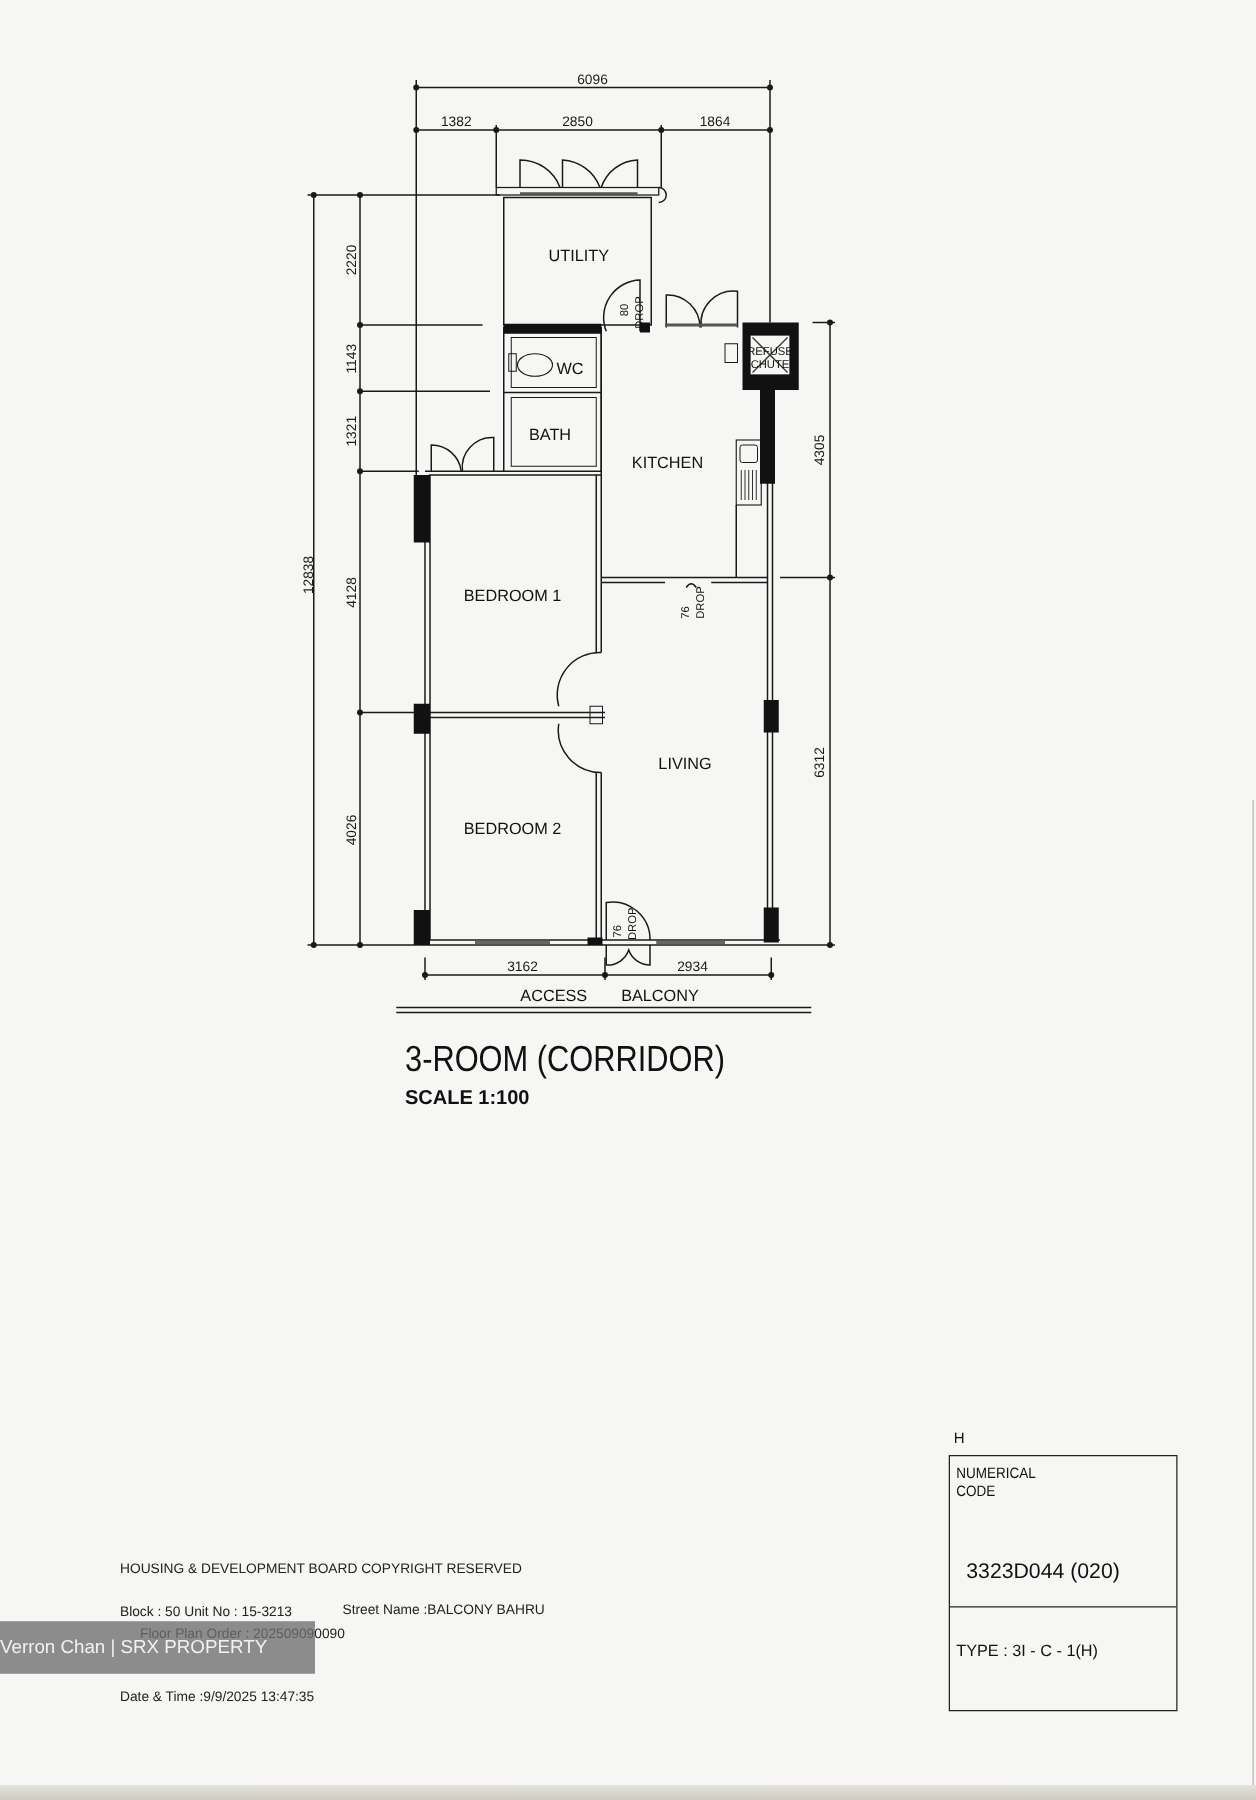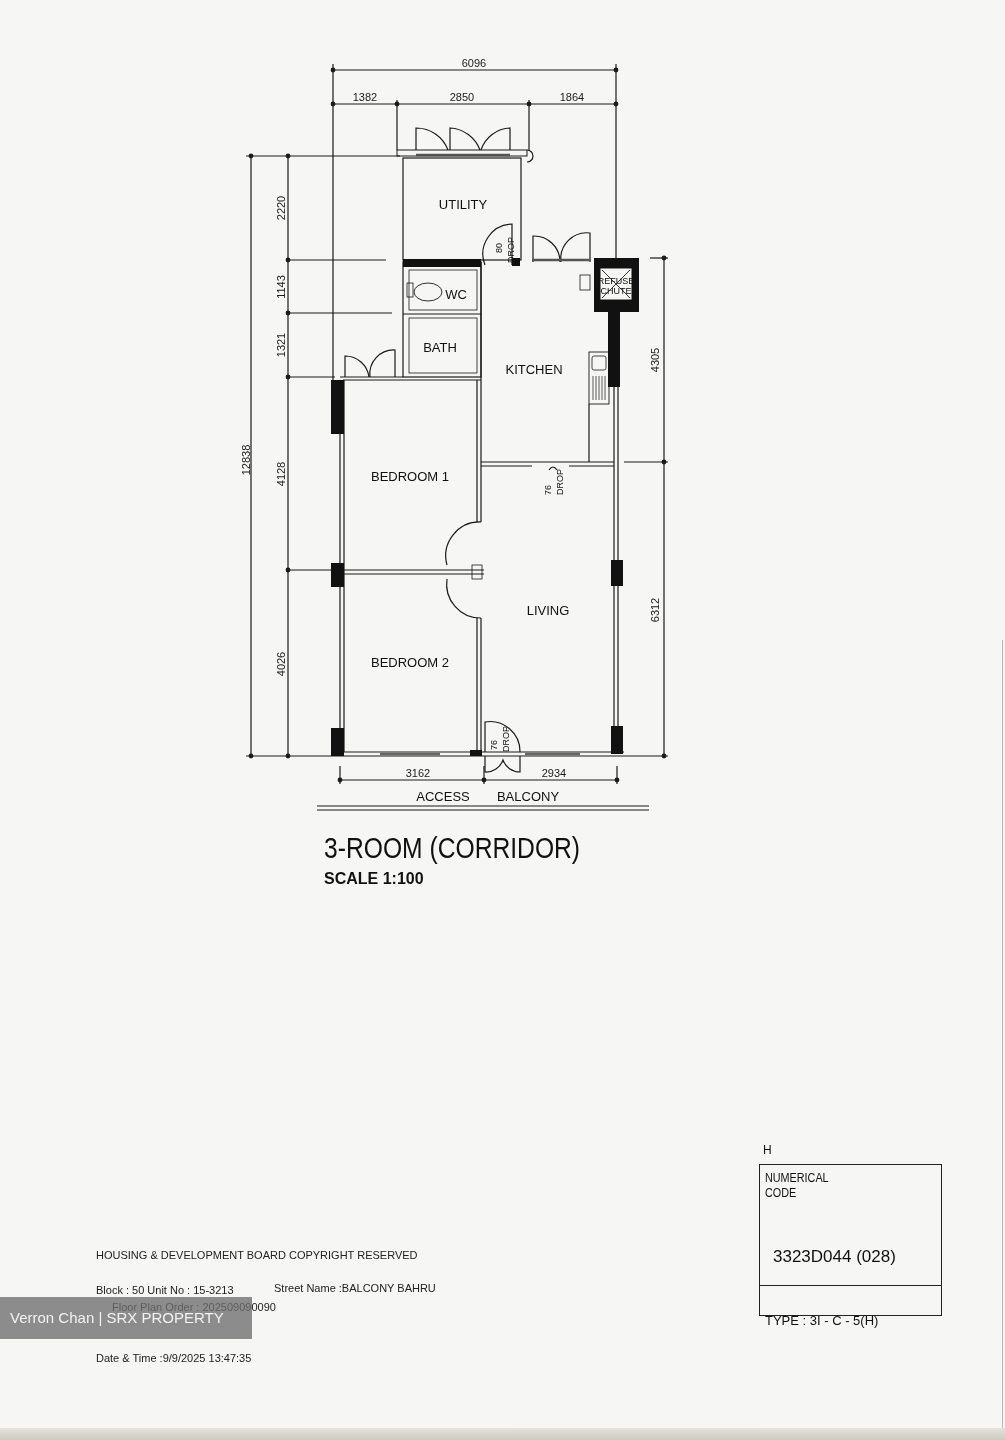--- a/index.html
+++ b/index.html
@@ -14,22 +14,22 @@
   .right-edge { position:absolute; left:1002px; top:640px; width:1px; height:800px; background:#b9b7b0; }
   svg.plan { position:absolute; left:0; top:0; }
   .dim { font-family:"Liberation Sans", sans-serif; font-size:11px; fill:#1a1a1a; }
   .room { font-family:"Liberation Sans", sans-serif; font-size:13px; fill:#111; transform-origin:center; }
   .small { font-family:"Liberation Sans", sans-serif; font-size:9px; fill:#111; }
   .plan-title { position:absolute; left:324px; top:832px; font-size:29px; letter-spacing:0px;
     font-family:"Liberation Sans", sans-serif; font-weight:normal; transform:scaleX(0.85); transform-origin:left top; color:#111; }
   .plan-scale { position:absolute; left:324px; top:870px; font-size:16px; font-weight:bold; color:#111; }
   .footer-line { position:absolute; font-size:11px; color:#222; white-space:nowrap;padding-left:32px; }
   .watermark { position:absolute; left:0; top:1297px; width:252px; height:42px; background:rgba(110,110,110,0.78);
-    color:#f2f2f2; font-size:15px; line-height:42px; padding-left:10px; box-sizing:border-box; white-space:nowrap; }
-  .code-box { position:absolute; left:759px; top:1164px; width:183px; height:152px; border:1.5px solid #222; box-sizing:border-box; }
+    color:#f2f2f2; font-size:15px; line-height:42px; padding-left:0; box-sizing:border-box; white-space:nowrap; }
+  .code-box { position:absolute; left:759px; top:1164px; width:183px; height:205px; border:1.5px solid #222; box-sizing:border-box; }
   .code-box .divider { position:absolute; left:0; right:0; top:120px; border-top:1.5px solid #222; }
   .code-label { position:absolute; left:5px; top:6px; font-size:12px; line-height:15px; color:#111; transform:scaleX(0.9); transform-origin:left top; }
   .code-value { position:absolute; left:13px; top:82px; font-size:17px; color:#111; white-space:nowrap; }
   .code-type { position:absolute; left:5px; top:148px; font-size:13px; color:#111; white-space:nowrap; }
   .h-mark { position:absolute; left:763px; top:1143px; font-size:12px; color:#111; }
 </style>
 </head>
 <body>
 
 <svg class="plan" width="1005" height="830" viewBox="0 0 1005 830" xmlns="http://www.w3.org/2000/svg">
@@ -225,19 +225,19 @@
 <div class="footer-line" style="left:242px; top:1282px;">Street Name :BALCONY BAHRU</div>
 <div class="footer-line" style="left:80px; top:1301px;">Floor Plan Order : 202509090090</div>
 <div class="footer-line" style="left:64px; top:1352px;">Date &amp; Time :9/9/2025  13:47:35</div>
 
 <div class="watermark">Verron Chan | SRX PROPERTY</div>
 
 <div class="h-mark">H</div>
 <div class="code-box">
   <div class="code-label" style="white-space:pre-line;">NUMERICAL
 CODE</div>
-  <div class="code-value">3323D044  (028)</div>
+  <div class="code-value">3323D044  (020)</div>
   <div class="divider"></div>
-  <div class="code-type">TYPE : 3I  -  C  -  5(H)</div>
+  <div class="code-type">TYPE : 3I  -  C  -  1(H)</div>
 </div>
 
 <div class="right-edge"></div>
 <div class="paper-edge"></div>
 
 </body></html>

